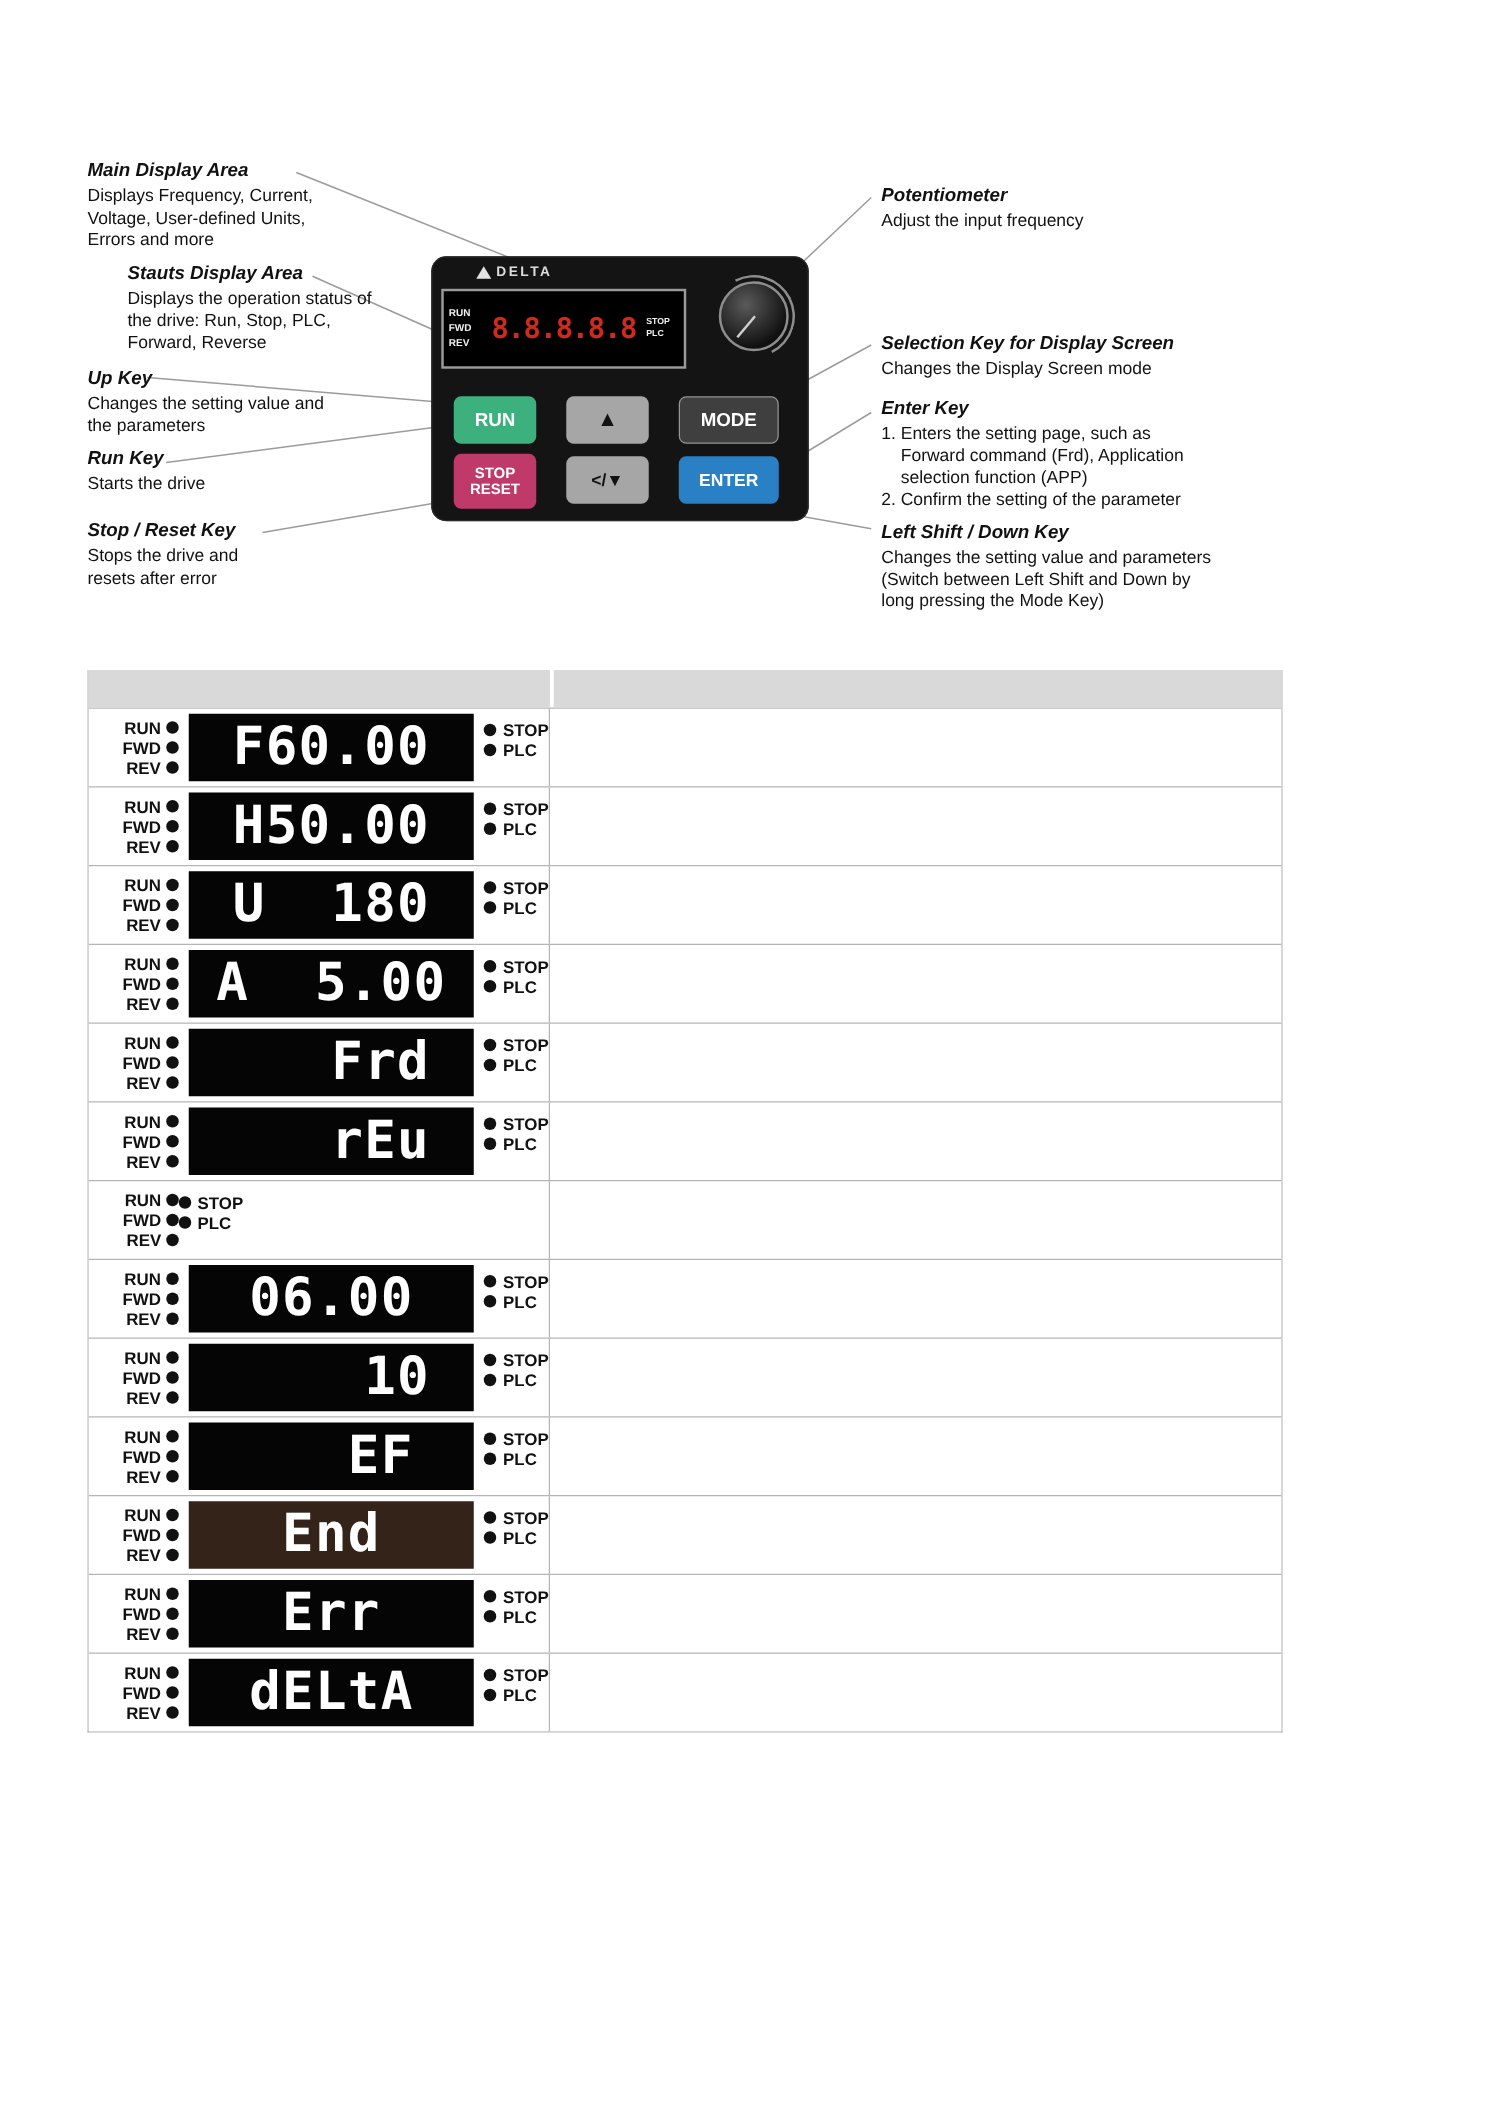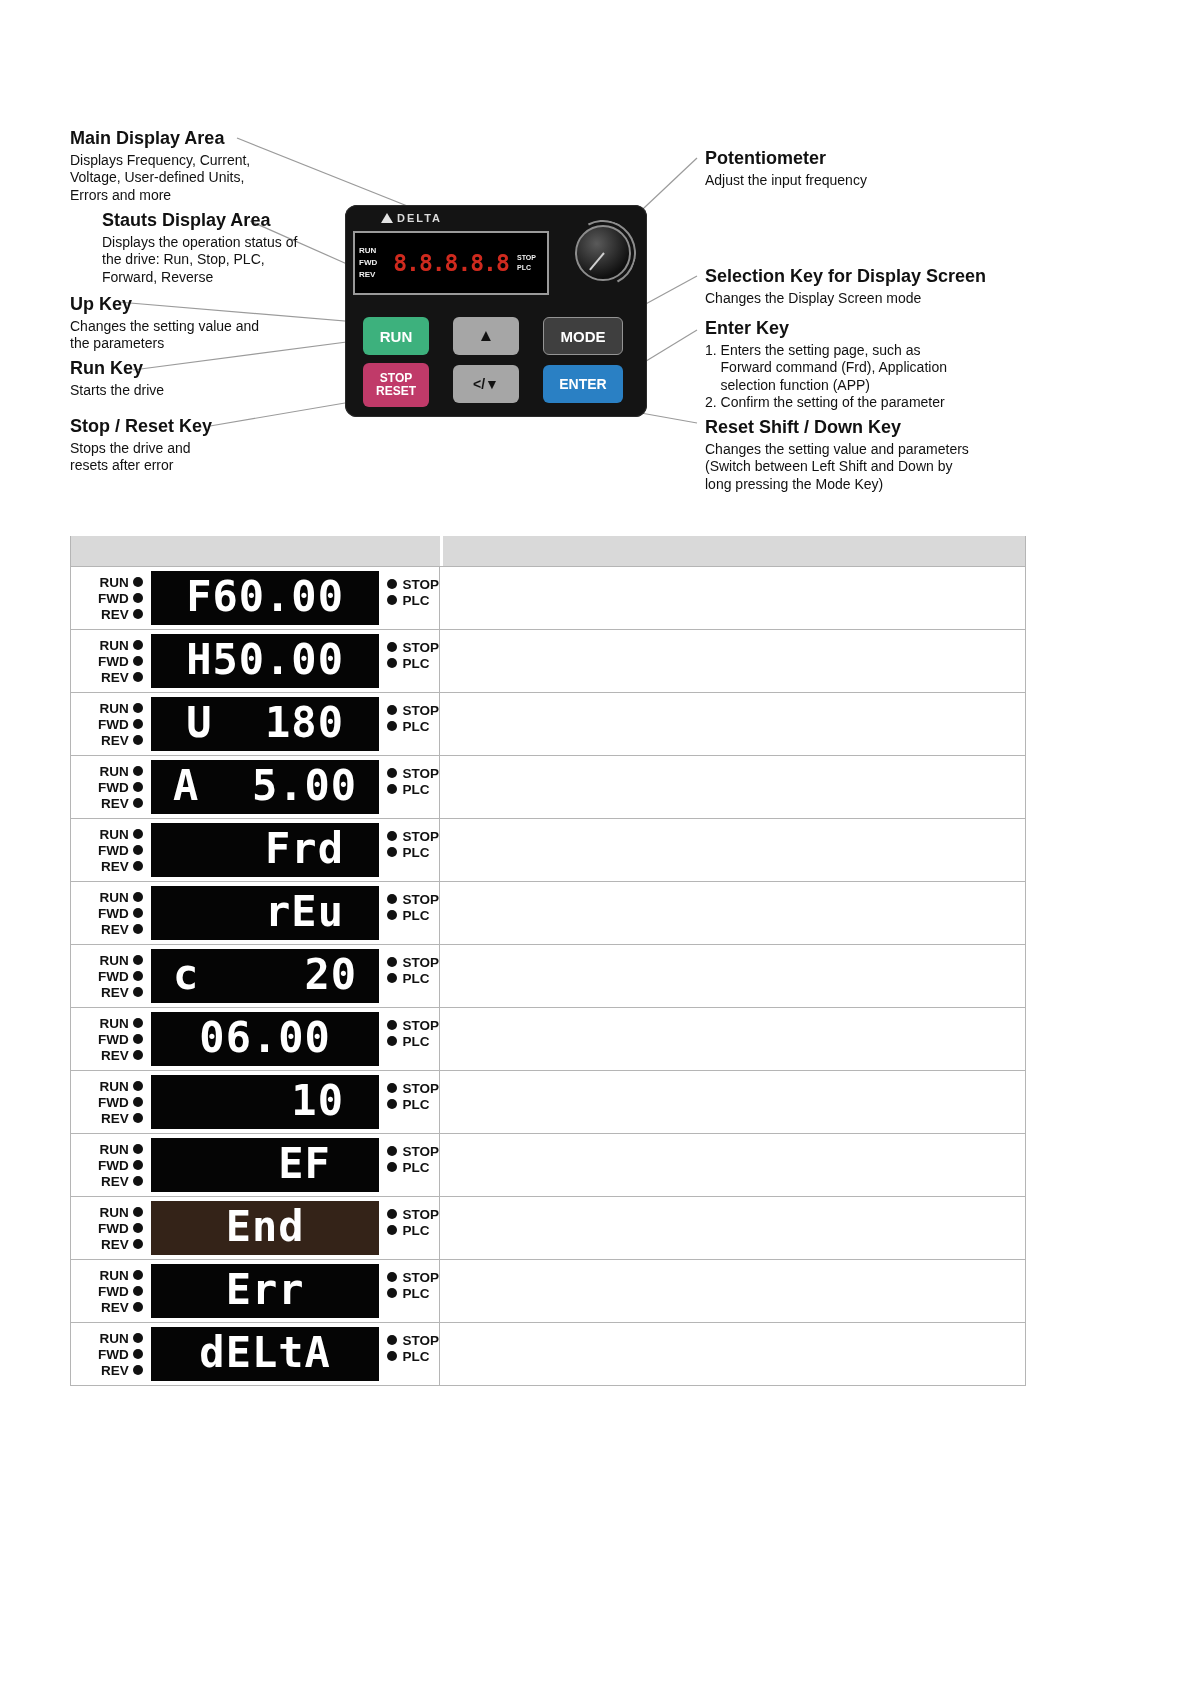--- a/index.html
+++ b/index.html
@@ -4,21 +4,21 @@
 <style>
   * { margin:0; padding:0; box-sizing:border-box; }
   html,body { width:1191px; height:1684px; }
   body { background:#ffffff; font-family:"Liberation Sans", sans-serif; position:relative; overflow:hidden; }
 
   
   .diagram { position:absolute; left:0; top:0; width:1191px; height:525px; }
   .lines-svg { position:absolute; left:0; top:0; width:1191px; height:525px; }
 
   .callout { position:absolute; color:#111; }
-  .callout .title { font-weight:bold; font-size:18px; line-height:1.2; }
+  .callout .title { font-weight:bold; font-size:15px; line-height:1.2;font-style:italic; }
   .callout .desc { font-size:14px; line-height:1.25; margin-top:2px; white-space:pre-wrap; }
   .c-l { left:70px; width:285px; }
   .c-r { left:705px; width:350px; }
   .c-l1 { top:128px; } .c-l2 { top:210px;margin-left:32px; } .c-l3 { top:294px; }
   .c-l4 { top:358px; } .c-l5 { top:416px; }
   .c-r1 { top:148px; } .c-r2 { top:266px; } .c-r3 { top:318px; } .c-r4 { top:417px; }
 
   
   .keypad { position:absolute; left:345px; top:205px; width:302px; height:212px;
             background:#141414; border-radius:12px; box-shadow:0 0 0 1px #2a2a2a inset; }
@@ -128,21 +128,21 @@
     <div class="desc">Changes the Display Screen mode</div>
   </div>
   <div class="callout c-r c-r3">
     <div class="title">Enter Key</div>
     <div class="desc">1. Enters the setting page, such as
     Forward command (Frd), Application
     selection function (APP)
 2. Confirm the setting of the parameter</div>
   </div>
   <div class="callout c-r c-r4">
-    <div class="title">Reset Shift / Down Key</div>
+    <div class="title">Left Shift / Down Key</div>
     <div class="desc">Changes the setting value and parameters
 (Switch between Left Shift and Down by
 long pressing the Mode Key)</div>
   </div>
 
   <div class="keypad">
     <div class="kp-logo">
       <span class="tri"></span>
       <span class="brand">DELTA</span>
     </div>
@@ -369,21 +369,20 @@
             </div>
             <div class="st-item">
               <span class="lbl">FWD</span>
               <span class="dot"></span>
             </div>
             <div class="st-item">
               <span class="lbl">REV</span>
               <span class="dot"></span>
             </div>
           </div>
-          <div class="seg" style="background:#050505">c    20</div>
           <div class="st-col st-r">
             <div class="st-item">
               <span class="dot"></span>
               <span class="lbl">STOP</span>
             </div>
             <div class="st-item">
               <span class="dot"></span>
               <span class="lbl">PLC</span>
             </div>
           </div>

